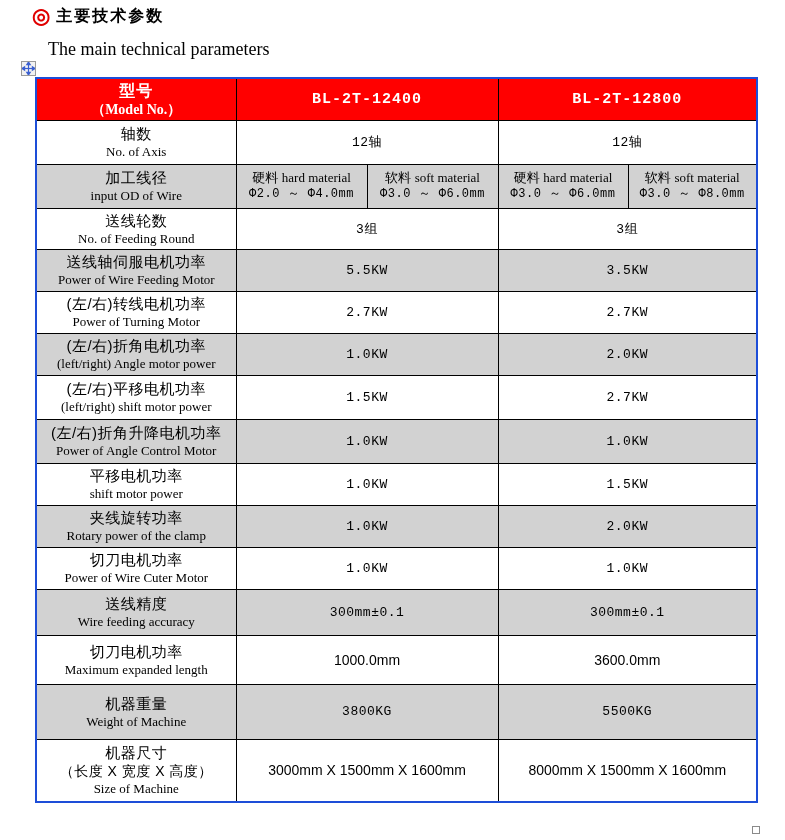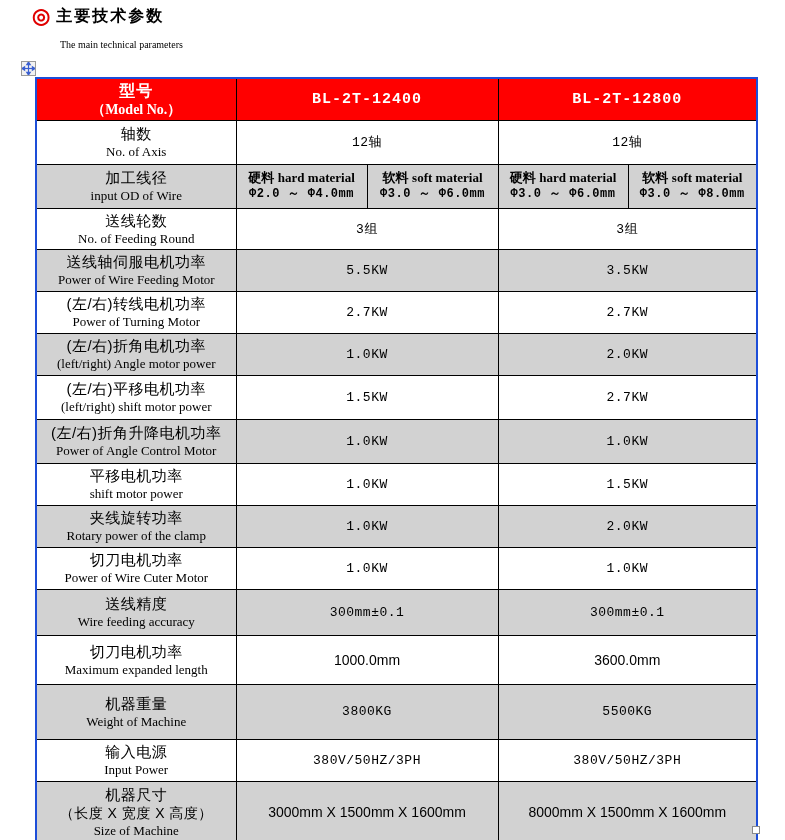--- a/index.html
+++ b/index.html
@@ -7,21 +7,21 @@
   body { width:785px; height:840px; position:relative; overflow:hidden;
          font-family:"Liberation Sans", sans-serif; color:#000; }
 
   .page { position:absolute; inset:0; }
 
   
   .title-row { position:absolute; left:32px; top:3px; display:flex; align-items:center; gap:6px; }
   .bullet { color:#e00000; font-size:21px; font-weight:bold; line-height:24px; }
   .title-zh { font-size:16px; font-weight:bold; letter-spacing:2px; line-height:26px;
               font-family:"Liberation Sans", sans-serif; }
-  .subtitle { position:absolute; left:60px; top:39px; font-size:10px;
+  .subtitle { position:absolute; left:48px; top:39px; font-size:18px;
               font-family:"Liberation Serif", serif; }
 
   
   .move-handle { position:absolute; left:21px; top:61px; width:15px; height:15px;
                  border:1px solid #9a9a9a; background:#f2f2f2;
                  display:flex; align-items:center; justify-content:center; cursor:move; }
   .resize-handle { position:absolute; left:752px; top:826px; width:8px; height:8px;
                    background:#ffffff; border:1px solid #8a8a8a; cursor:nwse-resize; }
 
   
@@ -40,21 +40,21 @@
   tbody tr:nth-child(even) td { background:#d2d2d2; }
 
   .label-cell { padding:2px 2px; }
   .label-zh  { font-size:15px; line-height:19px; letter-spacing:0.5px; }
   .label-zh2 { font-size:14px; line-height:18px; letter-spacing:0.5px; }
   .label-en  { font-size:13px; line-height:17px; font-family:"Liberation Serif", serif; }
 
   .value-cell { font-family:"Liberation Mono", monospace; font-size:13px; letter-spacing:0.5px; }
   .value-cell.sans { font-family:Liberation Sans, sans-serif; font-size:14px; letter-spacing:0; }
 
-  .sub-cell { padding:1px 2px;font-weight:bold; }
+  .sub-cell { padding:1px 2px; }
   .mat-line  { font-size:13px; line-height:17px; }
   .mat-zh  { font-family:"Liberation Sans", sans-serif; }
   .mat-en  { font-family:"Liberation Serif", serif; }
   .mat-range { font-family:"Liberation Mono", monospace; font-size:12px; line-height:17px; letter-spacing:0.5px; }
 </style>
 </head>
 <body>
 
 <div class="page">
 
@@ -215,28 +215,20 @@
           <td colspan="2" class="value-cell sans">3600.0mm</td>
         </tr>
         <tr style="height: 55px;">
           <td class="label-cell">
             <div class="label-zh">机器重量</div>
             <div class="label-en">Weight of Machine</div>
           </td>
           <td colspan="2" class="value-cell">3800KG</td>
           <td colspan="2" class="value-cell">5500KG</td>
         </tr>
-        <tr style="height: 42px;">
-          <td class="label-cell">
-            <div class="label-zh">输入电源</div>
-            <div class="label-en">Input Power</div>
-          </td>
-          <td colspan="2" class="value-cell">380V/50HZ/3PH</td>
-          <td colspan="2" class="value-cell">380V/50HZ/3PH</td>
-        </tr>
         <tr style="height: 63px;">
           <td class="label-cell">
             <div class="label-zh">机器尺寸</div>
             <div class="label-zh2">（长度 X 宽度 X 高度）</div>
             <div class="label-en">Size of Machine</div>
           </td>
           <td colspan="2" class="value-cell sans">3000mm X 1500mm X 1600mm</td>
           <td colspan="2" class="value-cell sans">8000mm X 1500mm X 1600mm</td>
         </tr>
       </tbody>

